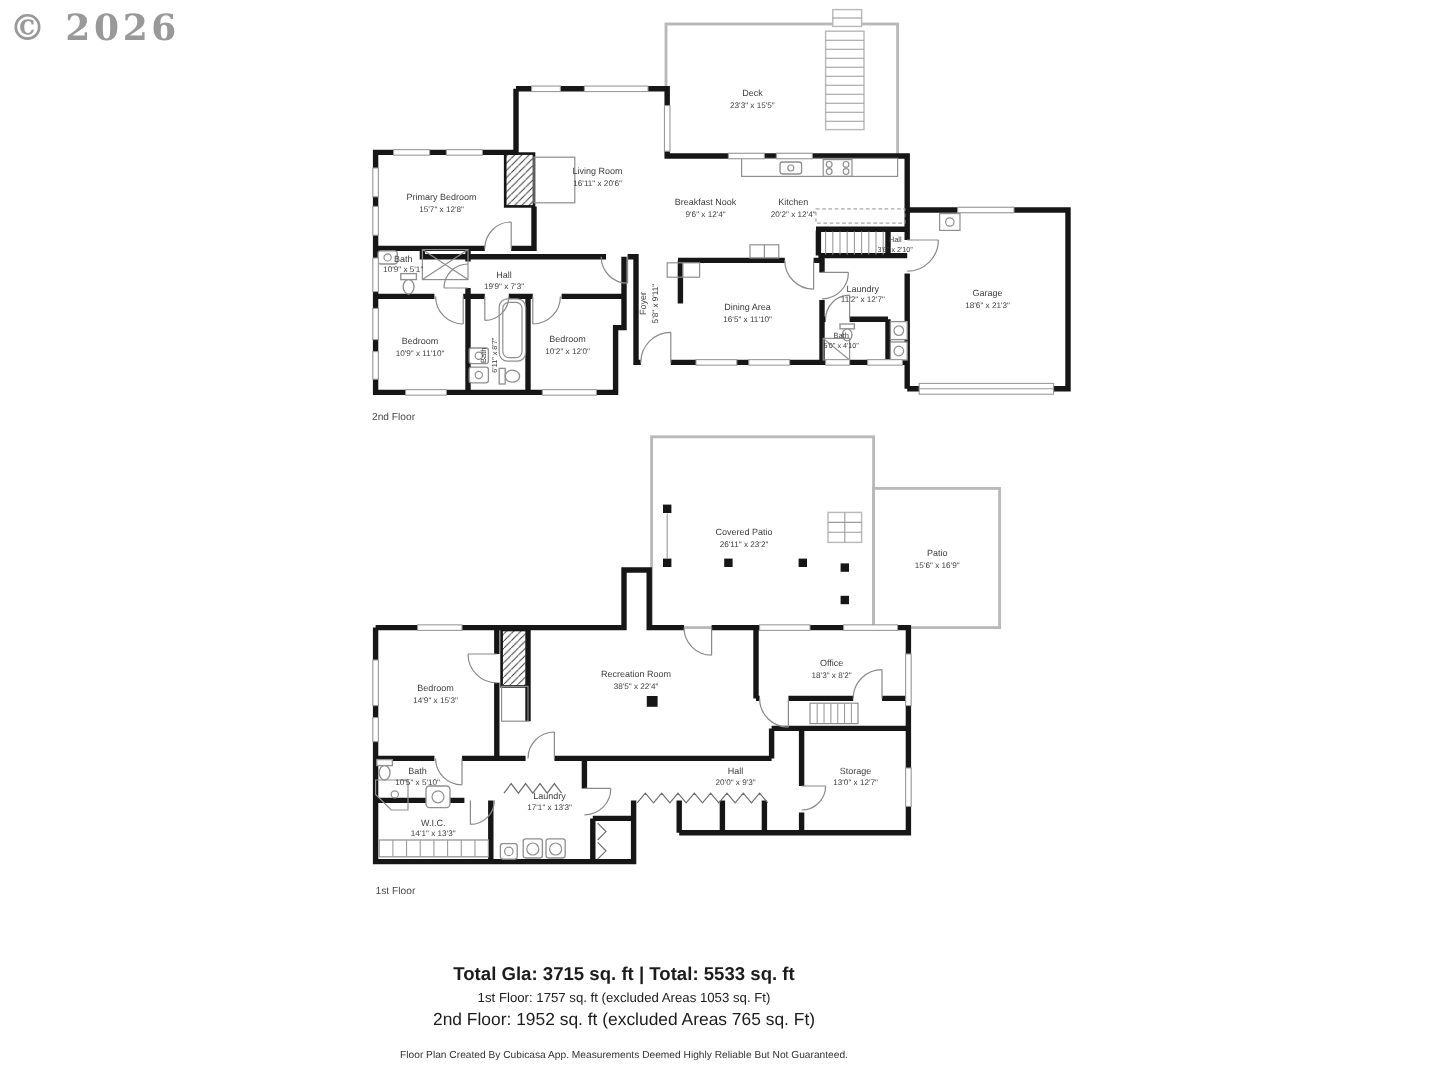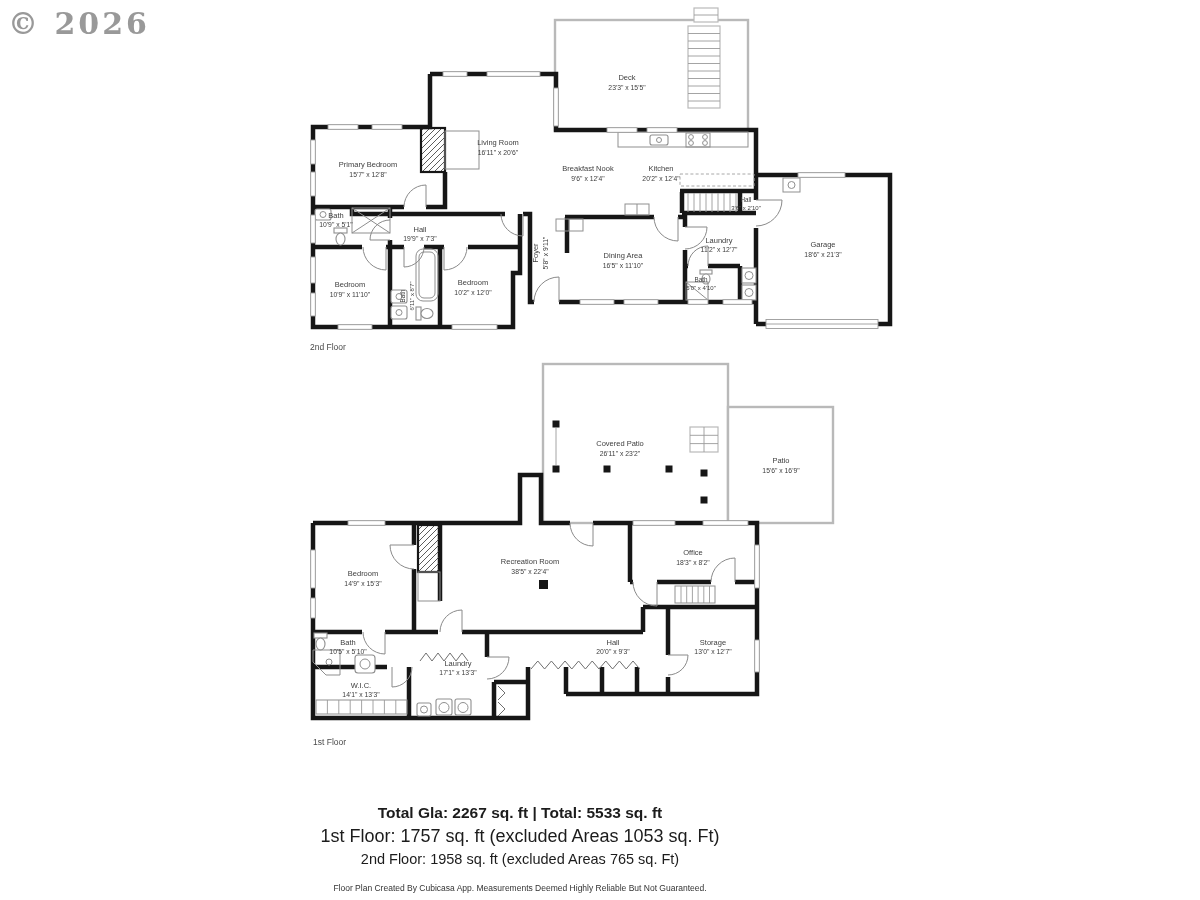--- a/index.html
+++ b/index.html
@@ -22,21 +22,21 @@
   .saw{stroke:#6f6f6f;stroke-width:1;fill:none;}
   .post{fill:#161616;stroke:none;}
   text{fill:#3d3d3d;}
   .rn{font-size:7.5px;text-anchor:middle;font-family:"Liberation Sans",sans-serif;}
   .rd{font-size:6.8px;text-anchor:middle;font-family:"Liberation Sans",sans-serif;}
   .rn-sm{font-size:6.3px;text-anchor:middle;}
   .rd-sm{font-size:6px;text-anchor:middle;}
   .floor-label{font-size:8.5px;fill:#4a4a4a;text-anchor:start;}
   .summary{position:absolute;left:0;right:0;top:804px;text-align:center;color:#1c1c1c;}
   .summary .l1{font-size:15.5px;font-weight:bold;margin:0 0 4px 0;}
-  .summary .l2{font-size:18px;margin:0 0 4px 0;}
+  .summary .l2{font-size:11px;margin:0 0 4px 0;}
   .summary .l3{font-size:14.5px;margin:0 0 13px 0;}
   .summary .l4{font-size:8.5px;color:#333;margin:16px;}
 </style>
 </head>
 <body>
 
 <div class="page">
 
   <div class="watermark">© 2026</div>
 
@@ -373,18 +373,18 @@
         <text class="rn" x="613" y="645">Hall</text>
         <text class="rd" x="613" y="654">20'0" x 9'3"</text>
         <text class="rn" x="713" y="645">Storage</text>
         <text class="rd" x="713" y="654">13'0" x 12'7"</text>
       </g>
       <text class="floor-label" x="313" y="745">1st Floor</text>
     </g>
   </svg>
 
   <div class="summary">
-    <p class="l1">Total Gla: 2267 sq. ft | Total: 5533 sq. ft</p>
+    <p class="l1">Total Gla: 3715 sq. ft | Total: 5533 sq. ft</p>
     <p class="l2">1st Floor: 1757 sq. ft (excluded Areas 1053 sq. Ft)</p>
-    <p class="l3">2nd Floor: 1958 sq. ft (excluded Areas 765 sq. Ft)</p>
+    <p class="l3">2nd Floor: 1952 sq. ft (excluded Areas 765 sq. Ft)</p>
     <p class="l4">Floor Plan Created By Cubicasa App. Measurements Deemed Highly Reliable But Not Guaranteed.</p>
   </div>
 </div>
 
 </body></html>

